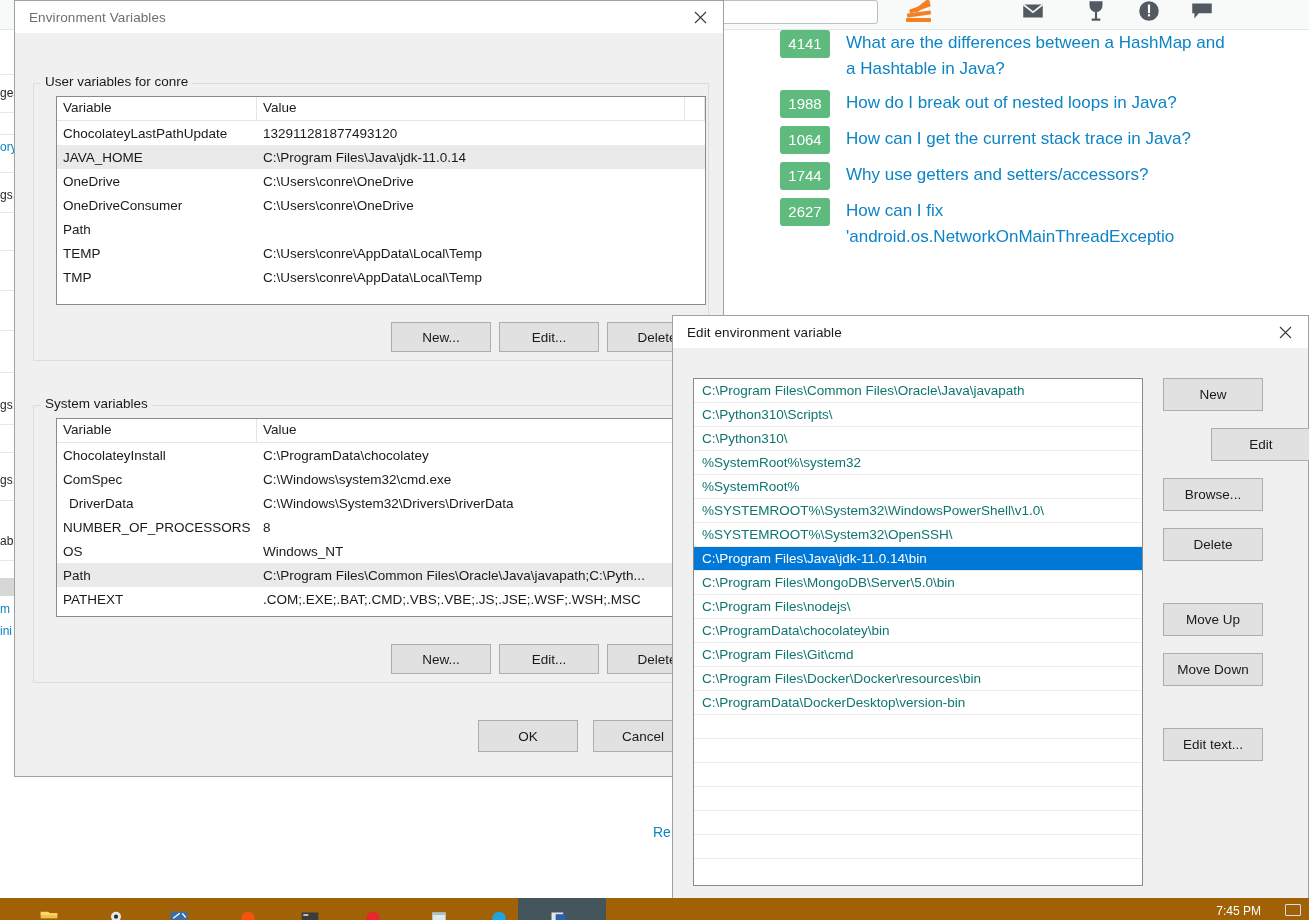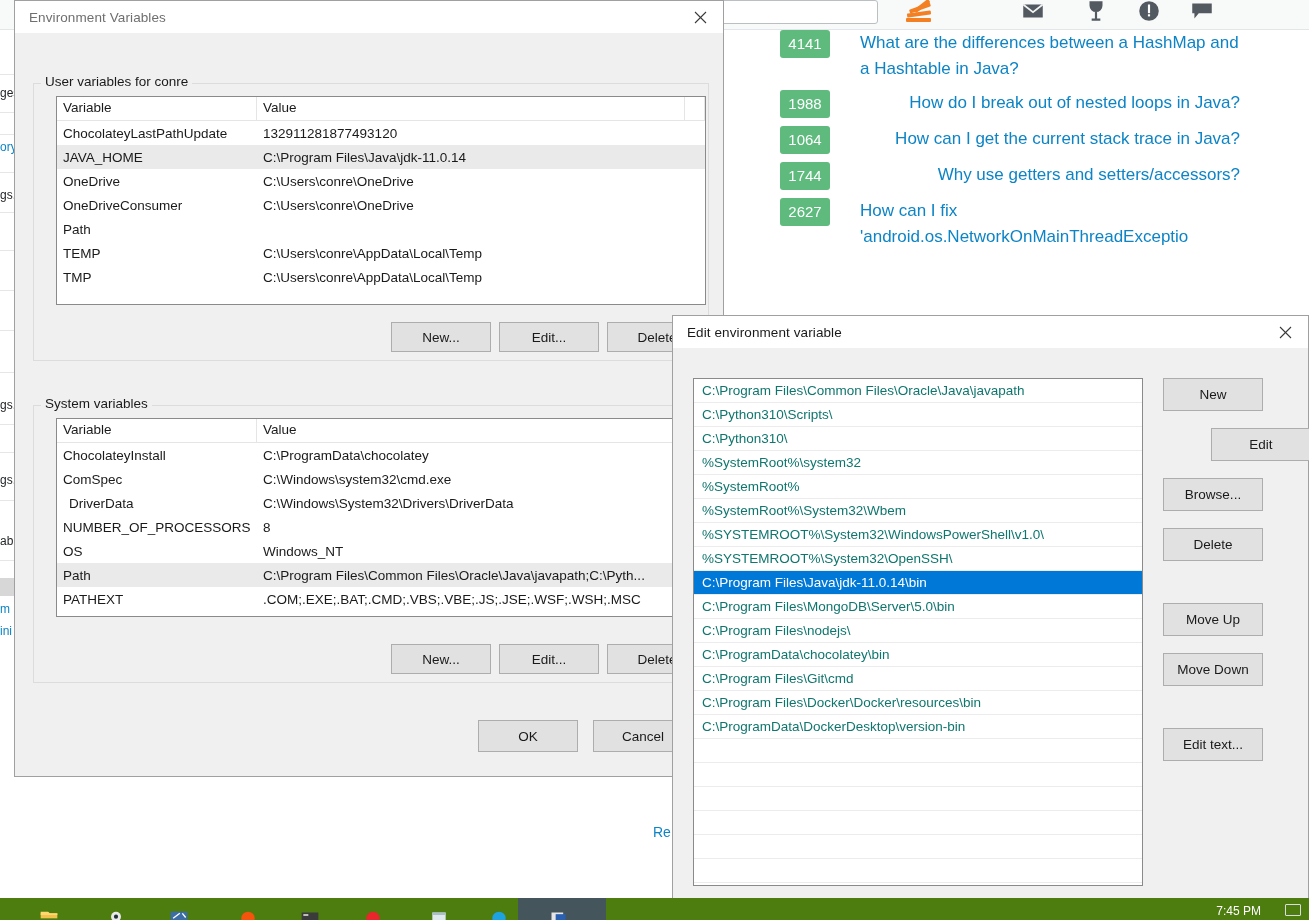--- a/index.html
+++ b/index.html
@@ -22,21 +22,21 @@
     position:absolute; left:718px; top:0px; width:160px; height:24px;
     border:1px solid #babfc4; border-radius:3px; background:#fff;
   }
   .so-logo { position:absolute; left:905px; top:-8px; width:38px; height:30px; }
   .so-logo .bar { position:absolute; background:#f48024; border-radius:1px; }
   .so-icons { position:absolute; left:1020px; top:-6px; width:260px; height:28px; }
   .so-icon { position:absolute; width:26px; height:26px; color:#3b4045; }
   .so-icon svg { width:100%; height:100%; display:block; fill:#525960; }
 
   .related { position:absolute; left:780px; top:30px; width:460px; }
-  .rel-row { display:flex; align-items:flex-start; margin-bottom:8px;justify-content:space-between; }
+  .rel-row { display:flex; align-items:flex-start; margin-bottom:8px; }
   .rel-score {
     flex:0 0 auto; min-width:50px; height:28px; line-height:28px;
     background:#5eba7d; color:#fff; font-size:15px; text-align:center;
     border-radius:3px; margin-right:16px; padding:0 6px;
   }
   .rel-title {
     color:#0c84c6; font-size:17px; line-height:26px; max-width:380px;
     text-decoration:none; cursor:pointer;
   }
 
@@ -51,21 +51,21 @@
   
   .left-frag {
     position:absolute; left:0; font-size:12px; color:#232629; white-space:nowrap;
   }
   .left-rule { position:absolute; left:0; width:20px; height:1px; background:#e6e6e6; }
   .left-link { color:#0c84c6; }
 
   
   .taskbar {
     position:absolute; left:0; bottom:0; width:1309px; height:22px;
-    background:#4d7c0f; display:flex; align-items:center;
+    background:#a16207; display:flex; align-items:center;
   }
   .tb-item { position:absolute; bottom:0; width:22px; height:20px; }
   .tb-clock {
     position:absolute; right:48px; bottom:2px; color:#fff; font-size:12px;
   }
   .tb-notify { position:absolute; right:8px; bottom:4px; width:16px; height:12px;
     border:1.5px solid #d8dde0; border-radius:1px; }
   .tb-active { position:absolute; bottom:0; width:88px; height:22px; background:#44565c; }
 
   
@@ -353,21 +353,20 @@
           </svg>
       </div>
     </div>
 
     <div id="edit-list">
         <div class="el-row">C:\Program Files\Common Files\Oracle\Java\javapath</div>
         <div class="el-row">C:\Python310\Scripts\</div>
         <div class="el-row">C:\Python310\</div>
         <div class="el-row">%SystemRoot%\system32</div>
         <div class="el-row">%SystemRoot%</div>
-        <div class="el-row">%SystemRoot%\System32\Wbem</div>
         <div class="el-row">%SYSTEMROOT%\System32\WindowsPowerShell\v1.0\</div>
         <div class="el-row">%SYSTEMROOT%\System32\OpenSSH\</div>
         <div class="el-row selected">C:\Program Files\Java\jdk-11.0.14\bin</div>
         <div class="el-row">C:\Program Files\MongoDB\Server\5.0\bin</div>
         <div class="el-row">C:\Program Files\nodejs\</div>
         <div class="el-row">C:\ProgramData\chocolatey\bin</div>
         <div class="el-row">C:\Program Files\Git\cmd</div>
         <div class="el-row">C:\Program Files\Docker\Docker\resources\bin</div>
         <div class="el-row">C:\ProgramData\DockerDesktop\version-bin</div>
         <div class="el-empty"></div>

